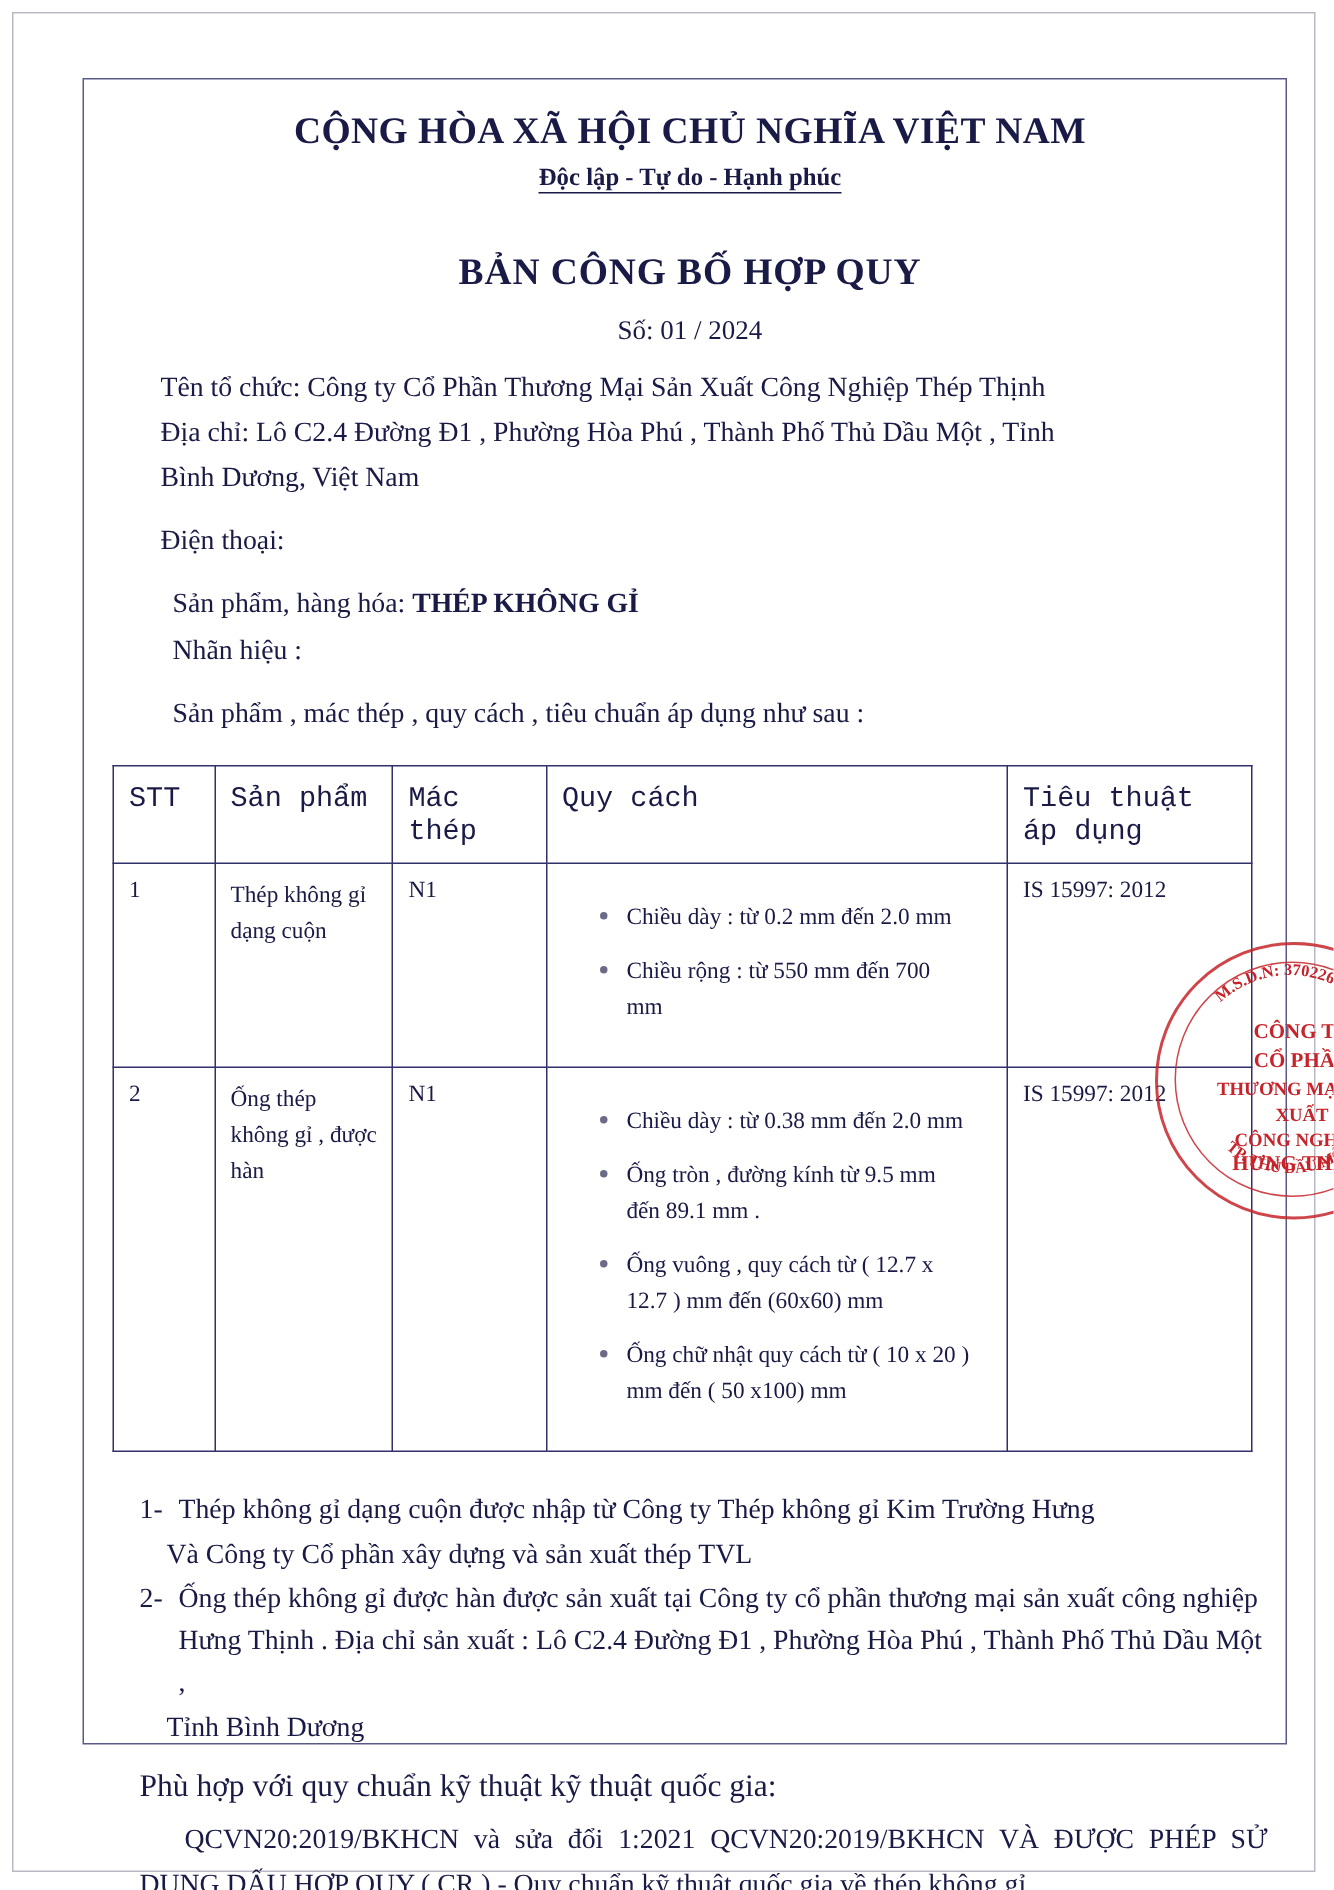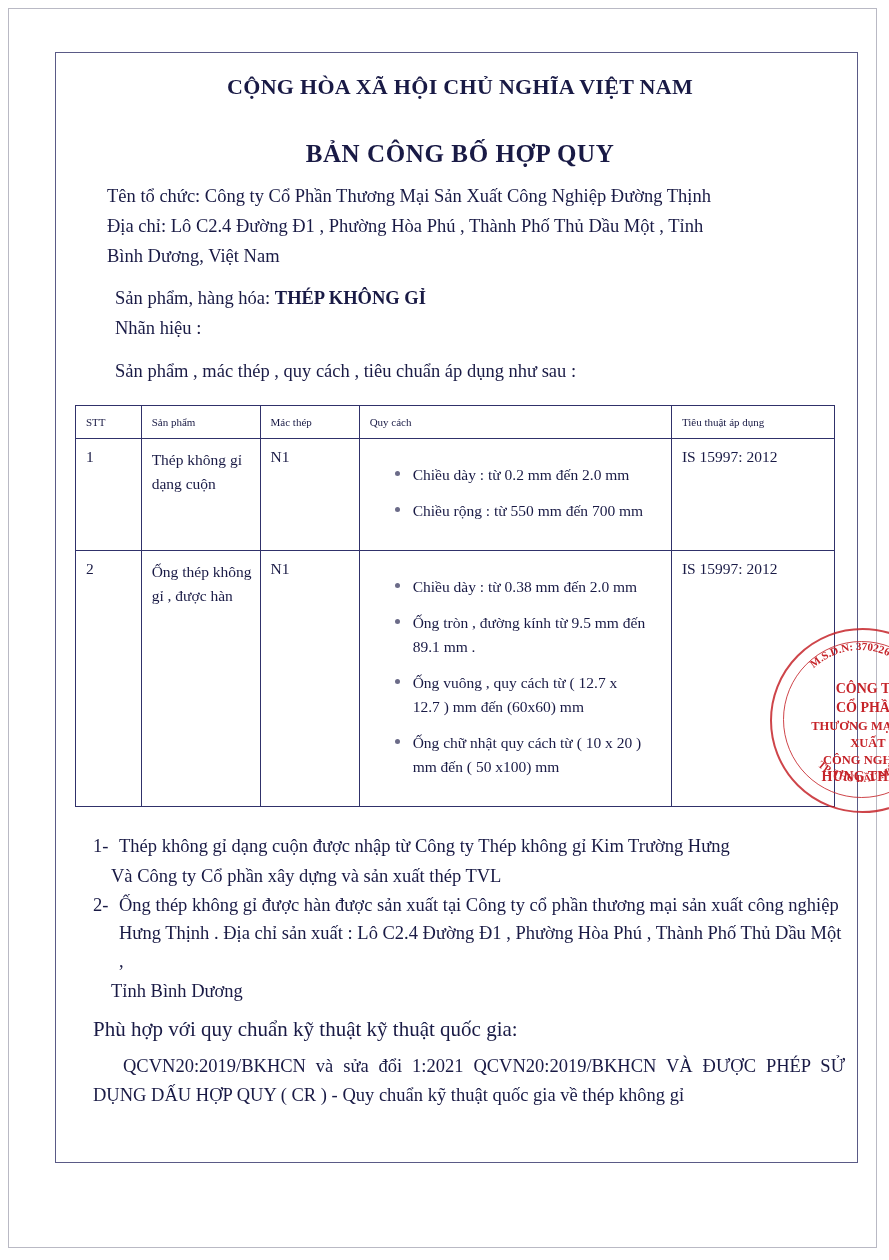--- a/index.html
+++ b/index.html
@@ -38,21 +38,21 @@
   }
   .content {
     position: absolute;
     left: 75px; top: 62px;
     width: 770px;
     color: #191a45;
   }
   .center { text-align: center; }
   .nation {
     font-weight: bold;
-    font-size: 22px;
+    font-size: 25px;
     letter-spacing: 0.3px;
     margin-top: 12px;
   }
   .motto {
     font-weight: bold;
     font-size: 16.5px;
     margin-top: 6px;
   }
   .motto span {
     border-bottom: 1px solid #191a45;
@@ -87,23 +87,24 @@
     font-size: 15.5px;
   }
   table.spec th, table.spec td {
     border: 1px solid #30316a;
     vertical-align: top;
     padding: 9px 8px 12px 10px;
     font-weight: normal;
     text-align: left;
   }
   table.spec th {
-    font-size: 11px;
+    font-size: 19px;
     padding-top: 10px;
     padding-bottom: 10px;
+    font-family: Liberation Mono, monospace;
   }
   .c-stt { width: 52px; text-align: center; }
   .c-prod { width: 112px; }
   .c-mac { width: 92px; text-align: center; }
   .c-quy { width: 330px; }
   .c-std { width: 164px; }
   td.stt { text-align: center; }
   td.mac { text-align: center; }
   td.prod-just {
     text-align: justify;
@@ -213,26 +214,29 @@
 <body>
 
 <div class="page">
 
   <div class="scan-frame"></div>
   <div class="doc-frame"></div>
 
   <div class="content">
 
     <div class="center nation">CỘNG HÒA XÃ HỘI CHỦ NGHĨA VIỆT NAM</div>
+    <div class="center motto"><span>Độc lập - Tự do - Hạnh phúc</span></div>
 
     <div class="center doctitle">BẢN CÔNG BỐ HỢP QUY</div>
-
-    <div class="para">Tên tổ chức: Công ty Cổ Phần Thương Mại Sản Xuất Công Nghiệp Đường Thịnh</div>
+    <div class="center docnumber">Số: 01 / 2024</div>
+
+    <div class="para">Tên tổ chức: Công ty Cổ Phần Thương Mại Sản Xuất Công Nghiệp Thép Thịnh</div>
     <div class="para tight">Địa chỉ: Lô C2.4 Đường Đ1 , Phường Hòa Phú , Thành Phố Thủ Dầu Một , Tỉnh</div>
     <div class="para tight">Bình Dương, Việt Nam</div>
+    <div class="para">Điện thoại:</div>
 
     <div class="para indent2"><span>Sản phẩm, hàng hóa: </span><b>THÉP KHÔNG GỈ</b></div>
     <div class="para indent2 tight">Nhãn hiệu :</div>
     <div class="para indent2">Sản phẩm , mác thép , quy cách , tiêu chuẩn áp dụng như sau :</div>
 
     <table class="spec">
       <thead>
         <tr>
           <th class="c-stt">STT</th>
           <th class="c-prod">Sản phẩm</th>

